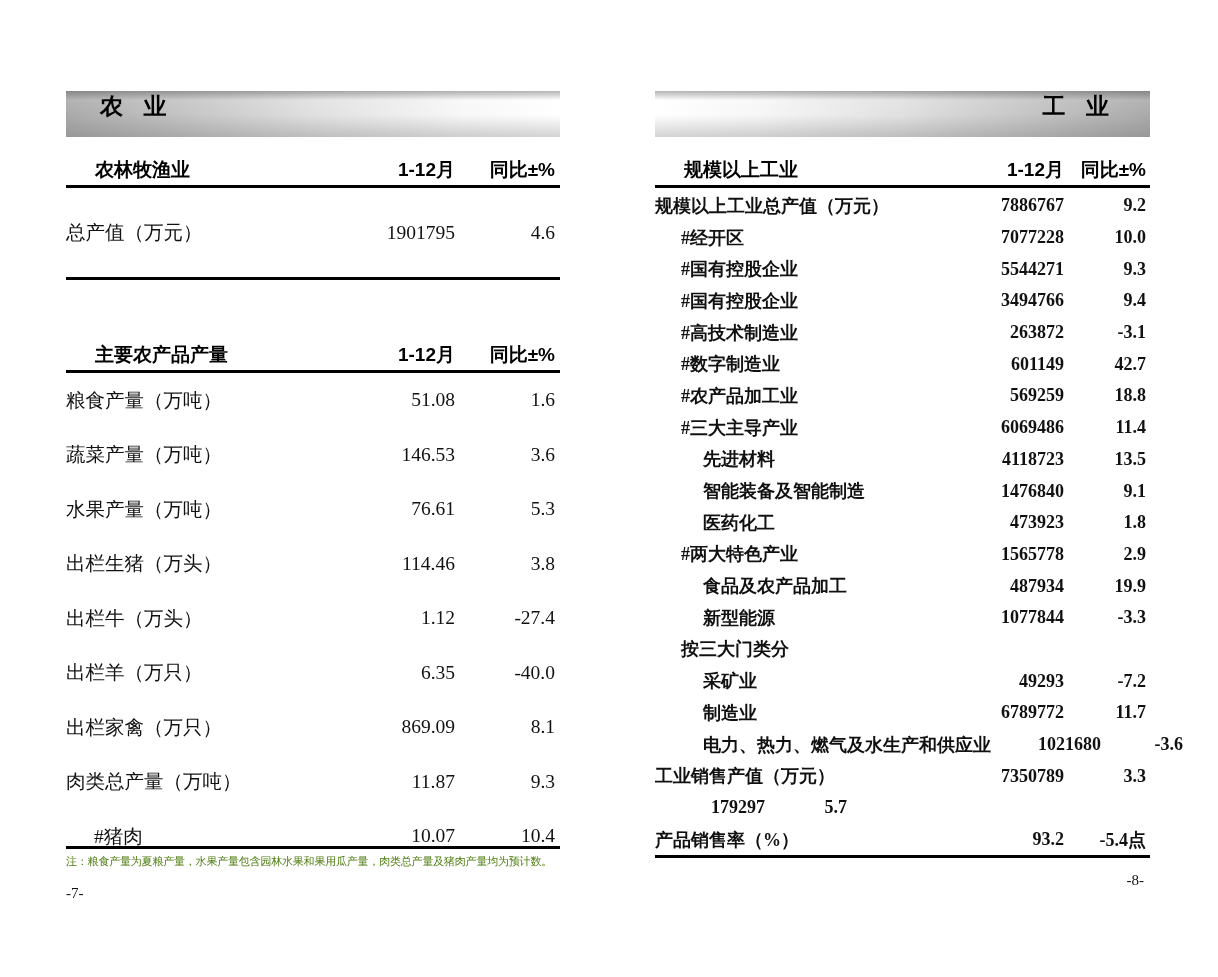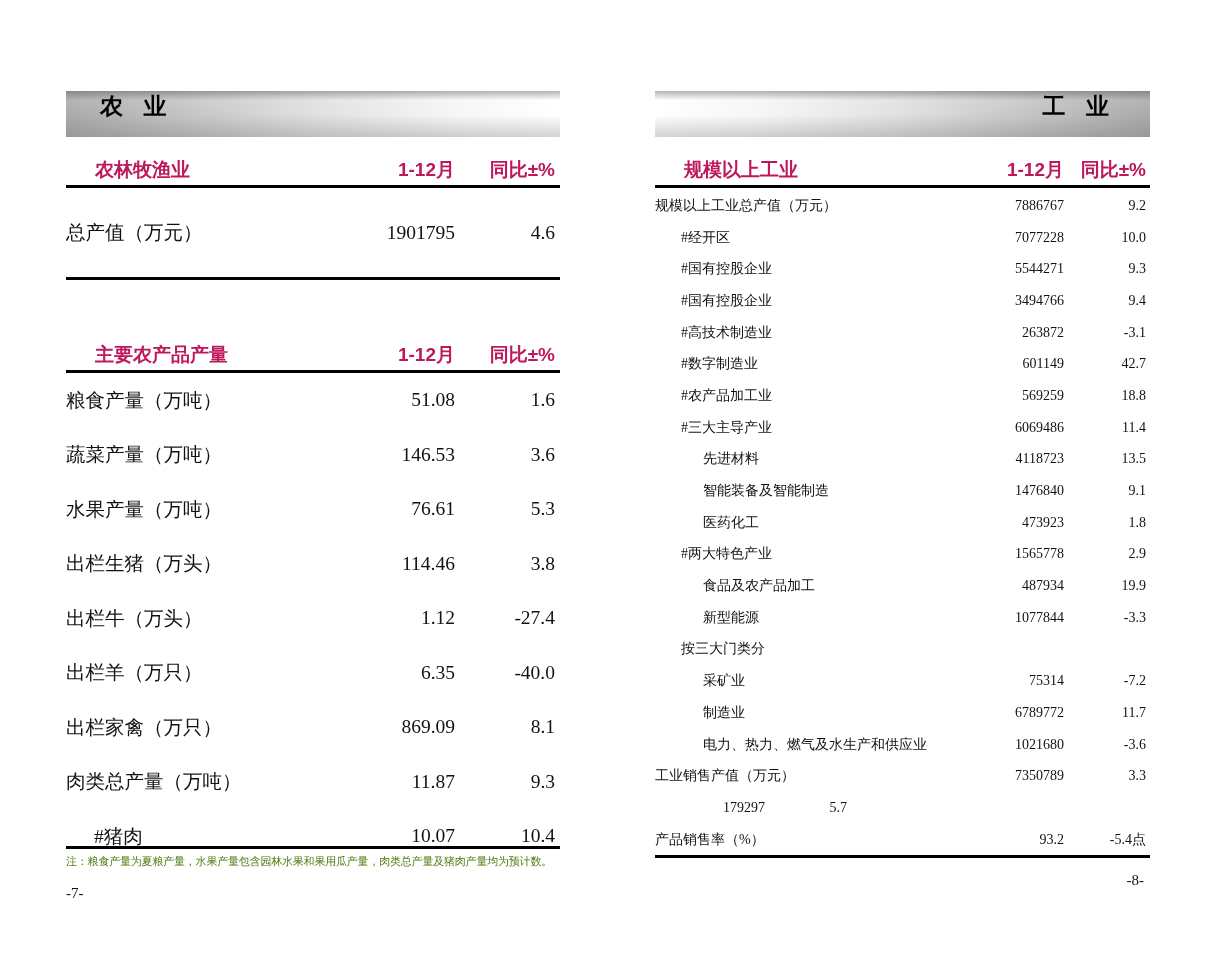--- a/index.html
+++ b/index.html
@@ -29,41 +29,41 @@
     background:
       linear-gradient(180deg, rgba(90,90,90,0.45) 0%, rgba(255,255,255,0.10) 20%, rgba(255,255,255,0) 52%, rgba(110,110,110,0.30) 100%),
       linear-gradient(270deg, #aaaaaa 0%, #c2c2c2 22%, #e0e0e0 50%, #f7f7f7 80%, #ffffff 100%);
   }
 
   .rule{height:3px;background:#000;}
   .rule.pull-up{margin-top:-18px;}
 
   .thead{
     display:flex;align-items:center;height:30px;box-sizing:border-box;padding-right:5px;
-    font-family:"Liberation Sans","DejaVu Sans",sans-serif;font-weight:bold;font-size:19px;color:#be185d;
+    font-family:"Liberation Sans","DejaVu Sans",sans-serif;font-weight:bold;font-size:19px;color:#000000;
   }
   .th-title{flex:1;padding-left:29px;white-space:nowrap;}
   .th-period{width:130px;text-align:right;flex-shrink:0;white-space:nowrap;}
   .th-yoy{width:100px;text-align:right;flex-shrink:0;white-space:nowrap;}
   .page-right .th-period{width:110px;}
   .page-right .th-yoy{width:82px;}
   .page-right .thead{padding-right:4px;}
 
   .t1 .thead{margin-top:18px;}
   .t2 .thead{margin-top:60px;}
   .tR .thead{margin-top:18px;}
 
   .row{display:flex;align-items:center;box-sizing:border-box;padding-right:5px;}
   .row .label{flex:1;white-space:nowrap;overflow:visible;}
   .row .value{width:130px;text-align:right;flex-shrink:0;white-space:nowrap;}
   .row .yoy{width:100px;text-align:right;flex-shrink:0;white-space:nowrap;}
   .page-left .row{font-size:19.5px;}
   .t1 .row{height:89px;}
   .t2 .row{height:54.5px;}
-  .page-right .row{font-size:14px;padding-right:4px;}
+  .page-right .row{font-size:18px;padding-right:4px;font-weight:bold;}
   .page-right .row .value{width:110px;}
   .page-right .row .yoy{width:82px;}
   .tR .row{height:31.7px;}
   .tR .tbody{padding-top:2px;}
 
   .page-left .ind1 .label{padding-left:28px;}
   .page-right .ind1 .label{padding-left:26px;}
   .page-right .ind2 .label{padding-left:48px;}
 
   .footnote{
@@ -244,21 +244,21 @@
     <span class="cell value">1077844</span>
     <span class="cell yoy">-3.3</span>
   </div>
           <div class="row ind1">
     <span class="cell label">按三大门类分</span>
     <span class="cell value"></span>
     <span class="cell yoy"></span>
   </div>
           <div class="row ind2">
     <span class="cell label">采矿业</span>
-    <span class="cell value">75314</span>
+    <span class="cell value">49293</span>
     <span class="cell yoy">-7.2</span>
   </div>
           <div class="row ind2">
     <span class="cell label">制造业</span>
     <span class="cell value">6789772</span>
     <span class="cell yoy">11.7</span>
   </div>
           <div class="row ind2">
     <span class="cell label">电力、热力、燃气及水生产和供应业</span>
     <span class="cell value">1021680</span>

